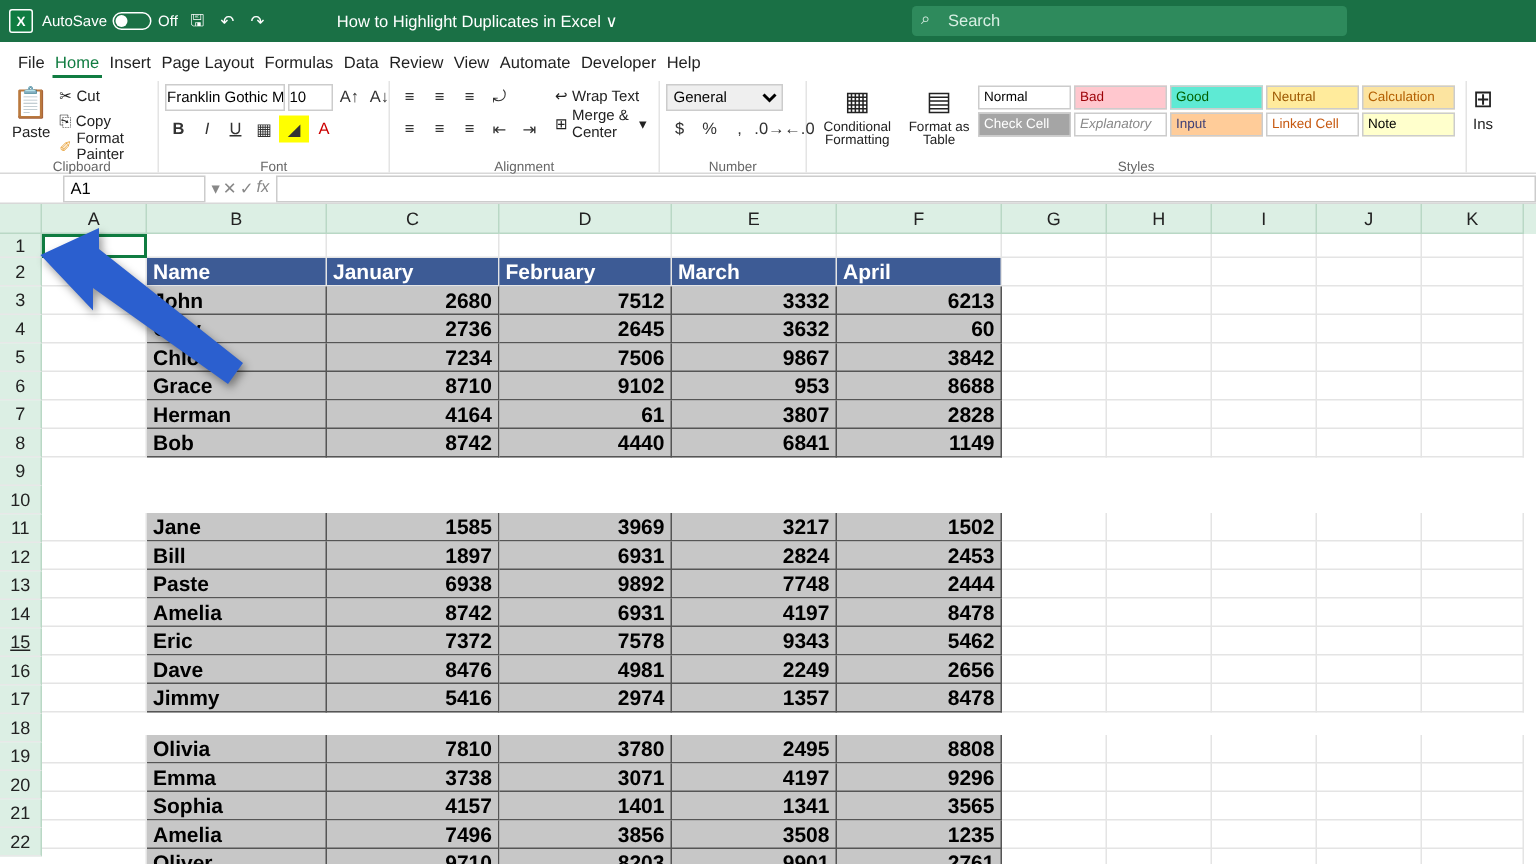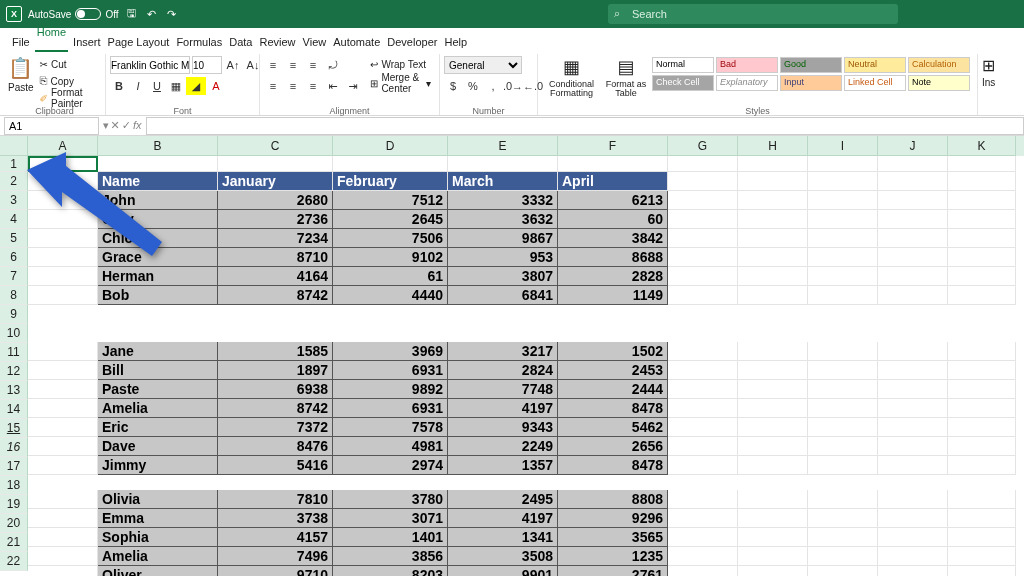--- a/index.html
+++ b/index.html
@@ -14,37 +14,37 @@
 .titlebar .qat-icon { width: 14px; height: 14px; color: #fff; font-size: 11px; display: flex; align-items: center; justify-content: center; }
 .titlebar .filename { margin-left: 40px; font-size: 11px; }
 .titlebar .searchwrap { margin-left: auto; margin-right: 120px; }
 .titlebar .searchbox { width: 290px; height: 20px; background: #2e8a5c; border: none; border-radius: 3px; padding: 0 8px 0 24px; color: #fff; font-size: 11px; }
 .titlebar .searchbox::placeholder { color: #d8efe3; }
 .titlebar .searchicon { position: absolute; margin-left: 6px; margin-top: 3px; color: #d8efe3; font-size: 11px; }
 
 
 .menurow { height: 24px; background: #fff; display: flex; align-items: flex-end; gap: 3px; padding: 0 10px; border-bottom: 0; }
 .menurow .tab { font-size: 11px; color: #222; padding: 4px 2px; cursor: pointer; }
-.menurow .tab.active { color: #107c41; border-bottom: 2px solid #107c41; padding-bottom: 12px; }
+.menurow .tab.active { color: #107c41; border-bottom: 2px solid #107c41; padding-bottom: 2px; }
 
 
 .ribbon { height: 64px; background: #fff; border-bottom: 1px solid #d8d8d8; display: flex; align-items: stretch; padding: 2px 0 0 4px; gap: 0; }
 .rgroup { border-right: 1px solid #e4e4e4; padding: 0 6px 0 4px; display: flex; flex-direction: column; position: relative; }
 .rgroup .glabel { font-size: 9px; color: #666; text-align: center; position: absolute; bottom: -1px; left: 0; right: 0; }
 .rgroup .body { flex: 1; display: flex; align-items: flex-start; gap: 4px; padding-top: 2px; }
 .sbtn { font-size: 10px; color: #222; display: flex; align-items: center; gap: 3px; height: 16px; padding: 0 2px; cursor: pointer; }
 .bbtn { display: flex; flex-direction: column; align-items: center; font-size: 10px; color: #222; cursor: pointer; gap: 2px; }
 .fontsel { height: 18px; font-size: 10px; border: 1px solid #ccc; }
 .fontsel.name { width: 80px; }
 .fontsel.size { width: 30px; }
 .iconbtn { width: 18px; height: 18px; border: none; background: none; font-size: 11px; color: #333; cursor: pointer; display: inline-flex; align-items: center; justify-content: center; }
 .cellstyle { width: 62px; height: 16px; font-size: 9px; padding: 1px 3px; border: 1px solid #ccc; margin: 1px; text-align: left; display: inline-block; overflow: hidden; }
 
 
-.fbarrow { height: 20px; display: flex; align-items: center; border-bottom: 1px solid #d8d8d8; background: #fff; }
+.fbarrow { height: 20px; display: flex; align-items: center; border-bottom: 1px solid #d8d8d8; background: #fff; padding-left: 38px; }
 .namebox { width: 95px; height: 18px; border: 1px solid #ccc; font-size: 11px; padding: 0 4px; margin-left: 4px; }
 .fbbtns { display: flex; gap: 2px; margin: 0 4px; color: #888; font-size: 11px; }
 .fbar { flex: 1; height: 18px; border: 1px solid #ccc; font-size: 11px; padding: 0 4px; }
 
 
 .sheet { display: flex; flex-direction: column; position: relative; }
 .colheads { display: flex; height: 20px; background: #dcefe4; }
 .corner { width: 28px; border-right: 1px solid #b9d8c5; border-bottom: 1px solid #b9d8c5; background: #dcefe4; }
 .colhead { border-right: 1px solid #b9d8c5; border-bottom: 1px solid #b9d8c5; display: flex; align-items: center; justify-content: center; font-size: 12px; color: #222; }
 .sheetbody { display: flex; }
@@ -74,20 +74,21 @@
 <div class="titlebar">
   <span class="xlicon">X</span>
   <span class="autosave">
     <span>AutoSave</span>
     <span class="toggle"></span>
     <span>Off</span>
   </span>
   <span class="qat-icon">🖫</span>
   <span class="qat-icon">↶</span>
   <span class="qat-icon">↷</span>
+  <span class="filename">How to Highlight Duplicates in Excel ∨</span>
   <span class="searchwrap">
     <span class="searchicon">⌕</span>
     <input class="searchbox" placeholder="Search" style="">
   </span>
 </div>
 
 <div class="menurow">
   <span class="tab">File</span>
   <span class="tab active">Home</span>
   <span class="tab">Insert</span>
@@ -200,21 +201,21 @@
       </div>
       <div class="bbtn">
         <span style="font-size:18px">▤</span>
         <span style="font-size:9px;text-align:center;line-height:1">Format as
 Table</span>
       </div>
       <div style="display:flex;flex-direction:column">
         <div style="display:flex">
           <span class="cellstyle" style="background:#fff">Normal</span>
           <span class="cellstyle" style="background:#ffc7ce;color:#9c0006">Bad</span>
-          <span class="cellstyle" style="background:#a3a3a3;color:#006100">Good</span>
+          <span class="cellstyle" style="background:#5eead4;color:#006100">Good</span>
           <span class="cellstyle" style="background:#ffeb9c;color:#9c5700">Neutral</span>
           <span class="cellstyle" style="background:#fce4a0;color:#b35f00">Calculation</span>
         </div>
         <div style="display:flex">
           <span class="cellstyle" style="background:#a5a5a5;color:#fff">Check Cell</span>
           <span class="cellstyle" style="background:#fff;font-style:italic;color:#888">Explanatory ...</span>
           <span class="cellstyle" style="background:#ffcc99;color:#3f3f76">Input</span>
           <span class="cellstyle" style="background:#fff;color:#c65911">Linked Cell</span>
           <span class="cellstyle" style="background:#ffffcc">Note</span>
         </div>
@@ -271,21 +272,21 @@
         <div class="rowhead rhD" style="height: 19px;">6</div>
         <div class="rowhead rhD" style="height: 19px;">7</div>
         <div class="rowhead rhD" style="height: 19px;">8</div>
         <div class="rowhead rhD" style="height: 19px;">9</div>
         <div class="rowhead rhD" style="height: 19px;">10</div>
         <div class="rowhead rhD" style="height: 19px;">11</div>
         <div class="rowhead rhD" style="height: 19px;">12</div>
         <div class="rowhead rhD" style="height: 19px;">13</div>
         <div class="rowhead rhD" style="height: 19px;">14</div>
         <div class="rowhead rhD" style="height: 19px; text-decoration: underline;">15</div>
-        <div class="rowhead rhD" style="height: 19px; font-style: italic;">16</div>
+        <div class="rowhead rhD" style="height: 19px;">16</div>
         <div class="rowhead rhD" style="height: 19px;">17</div>
         <div class="rowhead rhD" style="height: 19px;">18</div>
         <div class="rowhead rhD" style="height: 19px;">19</div>
         <div class="rowhead rhD" style="height: 19px;">20</div>
         <div class="rowhead rhD" style="height: 19px;">21</div>
         <div class="rowhead rhD" style="height: 19px;">22</div>
       </div>
     <div class="grid" id="grid">
         <div class="gridrow" style="height: 16px;">
           <div class="cell cA selA1"></div>

